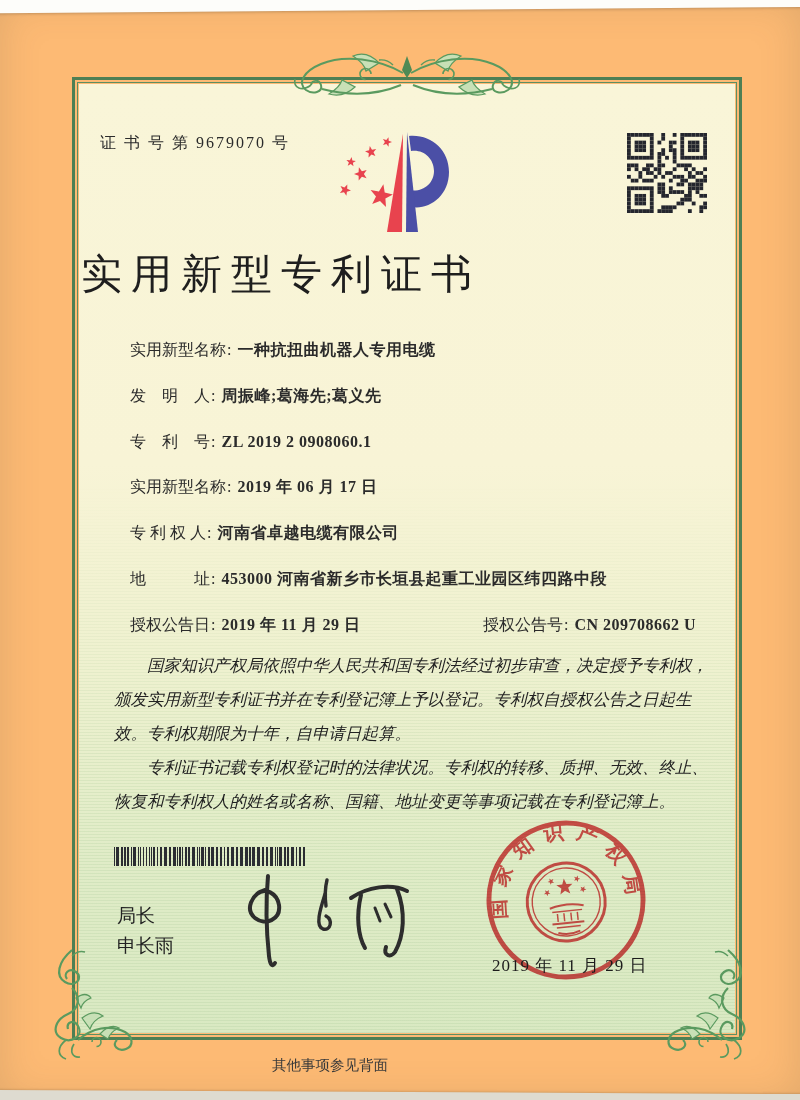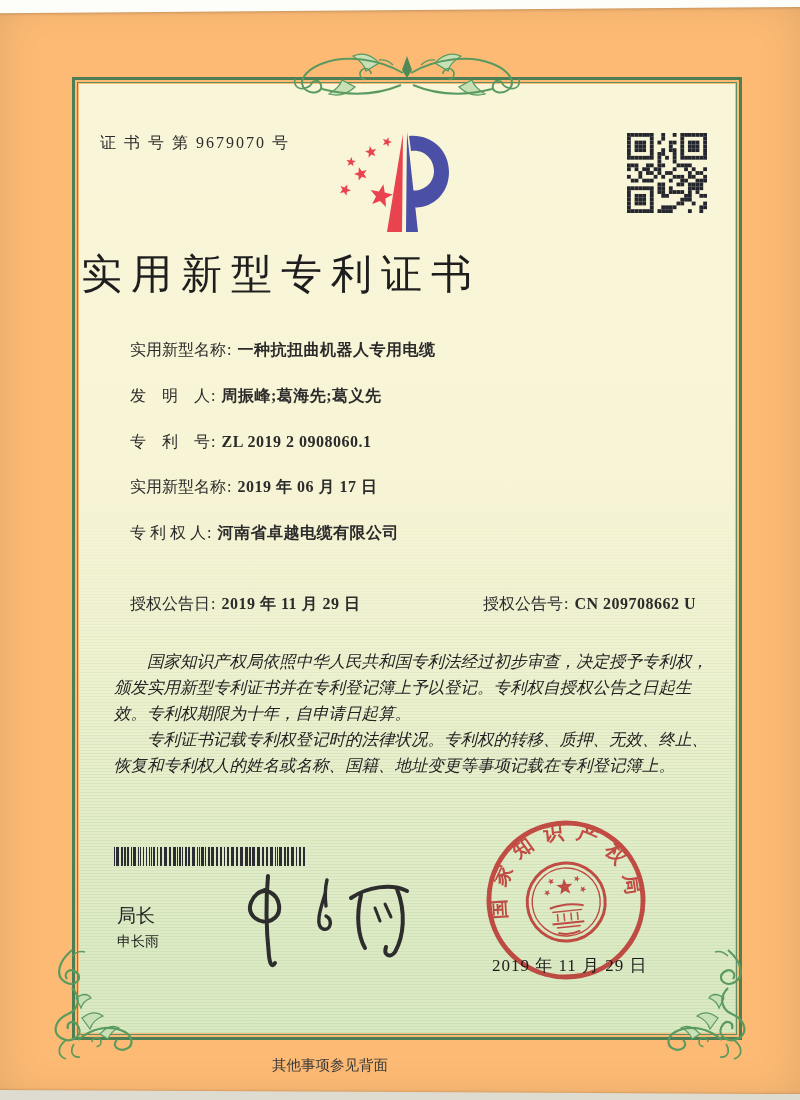--- a/index.html
+++ b/index.html
@@ -23,25 +23,25 @@
            mask-image:linear-gradient(180deg,transparent 0%,transparent 42%,#000 72%,#000 100%);}
   
   .certno{position:absolute;left:100px;top:133px;font-size:16px;letter-spacing:2px;}
   .title{position:absolute;left:72px;top:247px;width:670px;
          font-size:41px;font-weight:normal;letter-spacing:9px;text-indent:9px;color:#1e1e1e;}
   .field-row{position:absolute;left:115px;font-size:16px;white-space:nowrap;}
   .flabel{display:inline-block;margin-left:15px;}
   .colon{margin:0 6px 0 1px;}
   .fvalue{letter-spacing:.5px;font-weight:bold;}
   .pair2{position:absolute;left:353px;top:0;}
-  .body-text{position:absolute;left:114px;top:649px;width:598px;font-size:16.5px;line-height:26px;
+  .body-text{position:absolute;left:114px;top:649px;width:598px;font-size:16.5px;line-height:34px;
              font-style:italic;color:#222;}
   .body-text p{margin:0;text-indent:2em;}
   .sig-title{position:absolute;left:117px;top:903px;font-size:19px;font-family:Liberation Mono, monospace;color:#222;}
-  .sig-name{position:absolute;left:117px;top:933px;font-size:14px;font-family:"Liberation Sans","DejaVu Sans",sans-serif;color:#222;}
+  .sig-name{position:absolute;left:117px;top:933px;font-size:19px;font-family:"Liberation Sans","DejaVu Sans",sans-serif;color:#222;}
   .seal-date{position:absolute;left:492px;top:954px;font-size:17px;letter-spacing:1px;color:#1c1c1c;z-index:9;}
   .page-info{position:absolute;left:279px;top:1010px;width:200px;text-align:center;font-size:13.5px;color:#333;}
   .back-note{position:absolute;left:272px;top:1056px;width:200px;text-align:left;font-size:14.5px;color:#3a3a3a;}
   svg{display:block;}
   .abs{position:absolute;}
   .seal-wrap{position:absolute;left:482px;top:816px;width:168px;height:168px;z-index:8;
              mix-blend-mode:multiply;opacity:.92;transform:rotate(-6deg);}
   .orn{position:absolute;z-index:5;}
 </style>
 </head>
@@ -302,21 +302,24 @@
   </div>
   <div class="field-row" style="top:432px">
     <span class="flabel">专　利　号</span><span class="colon">:</span><span class="fvalue">ZL 2019 2 0908060.1</span>
   </div>
   <div class="field-row" style="top:477px">
     <span class="flabel">实用新型名称</span><span class="colon">:</span><span class="fvalue">2019 年 06 月 17 日</span>
   </div>
   <div class="field-row" style="top:523px">
     <span class="flabel">专 利 权 人</span><span class="colon">:</span><span class="fvalue">河南省卓越电缆有限公司</span>
   </div>
-  <div class="field-row" style="top:594px;width:600px">
+  <div class="field-row" style="top:569px">
+    <span class="flabel">地　　　址</span><span class="colon">:</span><span class="fvalue">453000 河南省新乡市长垣县起重工业园区纬四路中段</span>
+  </div>
+  <div class="field-row" style="top:615px;width:600px">
     <span class="flabel">授权公告日</span><span class="colon">:</span><span class="fvalue">2019 年 11 月 29 日</span>
     <span class="pair2">
       <span class="flabel">授权公告号</span><span class="colon">:</span><span class="fvalue">CN 209708662 U</span>
     </span>
   </div>
 
   <div class="body-text">
     <p>国家知识产权局依照中华人民共和国专利法经过初步审查，决定授予专利权，颁发实用新型专利证书并在专利登记簿上予以登记。专利权自授权公告之日起生效。专利权期限为十年，自申请日起算。</p>
     <p>专利证书记载专利权登记时的法律状况。专利权的转移、质押、无效、终止、恢复和专利权人的姓名或名称、国籍、地址变更等事项记载在专利登记簿上。</p>
   </div>

